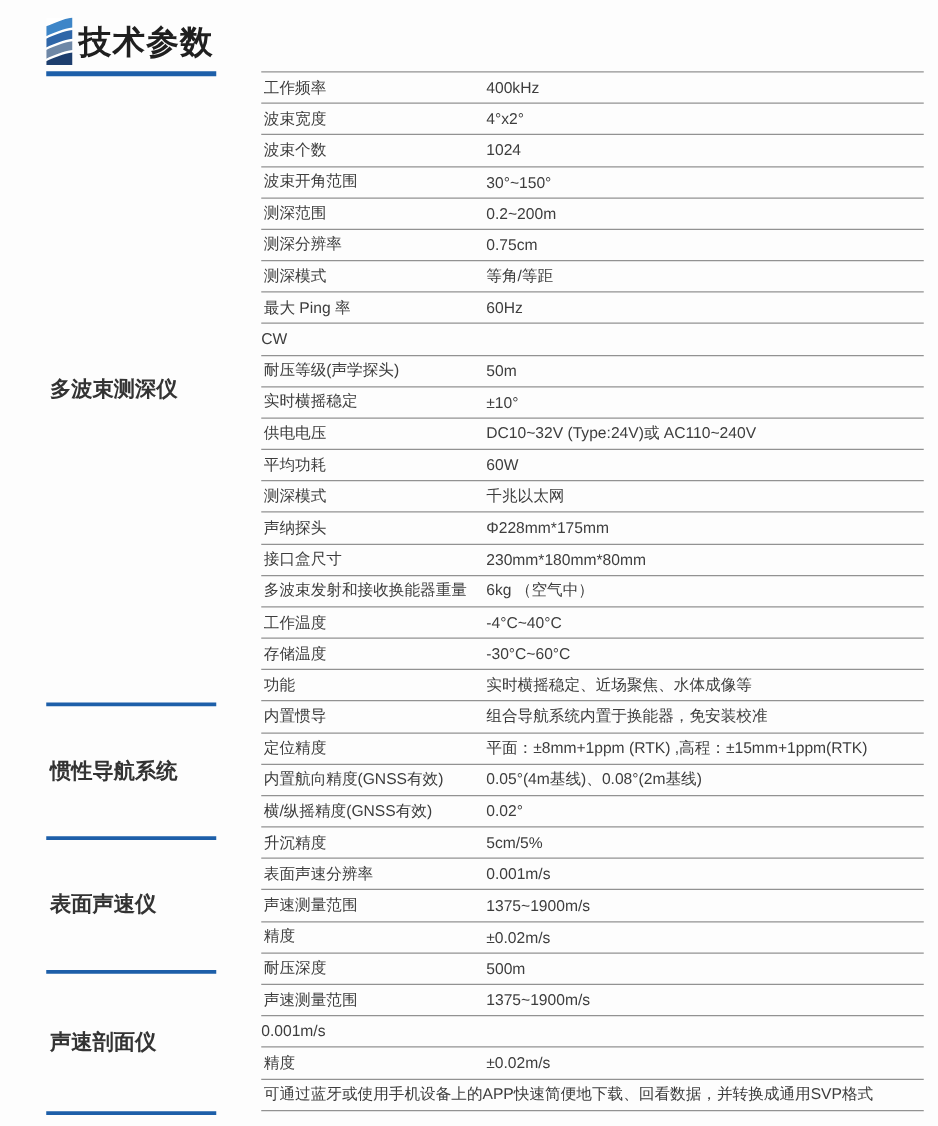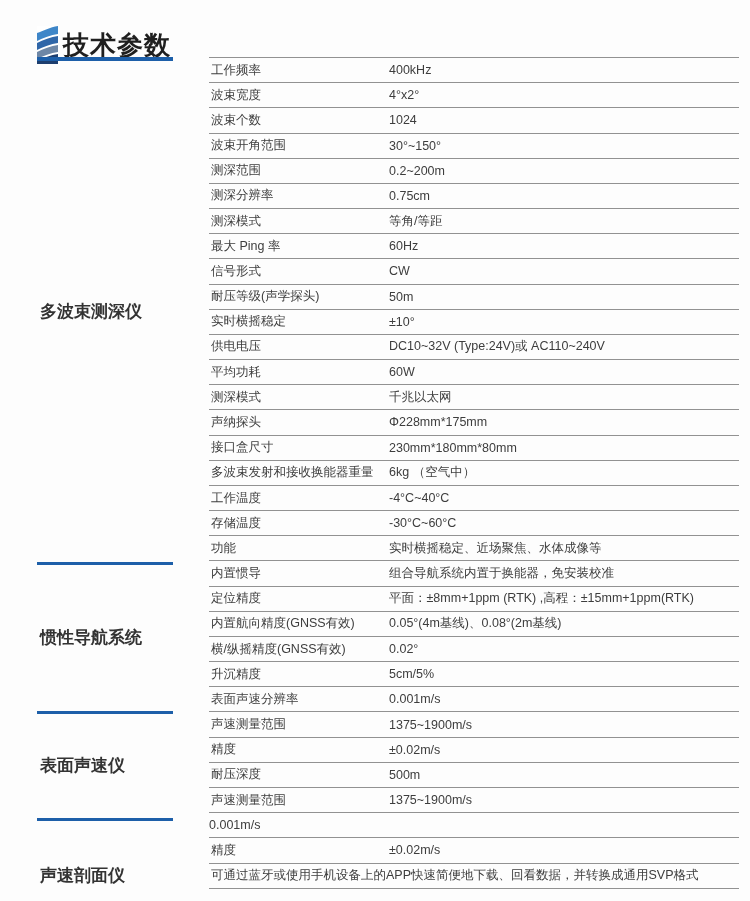--- a/index.html
+++ b/index.html
@@ -11,21 +11,21 @@
   body{
     width:750px;height:901px;
     background:#fdfdfd;
     font-family:"Liberation Sans","DejaVu Sans",sans-serif;
     color:var(--text);
     position:relative;
     overflow:hidden;
   }
   .page{position:absolute;inset:0;}
   .header{
-    position:absolute;left:37px;top:26px;
+    position:absolute;left:37px;top:14px;
     display:flex;align-items:center;
   }
   .header-icon{width:21px;height:38px;display:block;}
   .page-title{
     font-size:26px;font-weight:bold;color:#1f1f1f;
     margin-left:5px;letter-spacing:1px;line-height:1;
   }
   .content{
     position:absolute;left:37px;top:57px;width:688px;
     display:flex;align-items:flex-start;
@@ -82,21 +82,21 @@
       <path fill="#1d3e6e" d="M0,35 C6,32 14,29 21,28 L21,38 L0,38 Z"></path>
     </svg>
     <div class="page-title">技术参数</div>
   </div>
 
   <div class="content">
     <div class="left-col">
         <div class="cat-cell" style="height: 503.6px;">
           <span class="cat-label">多波束测深仪</span>
         </div>
-        <div class="cat-cell" style="height: 149px;">
+        <div class="cat-cell" style="height: 107px;">
           <span class="cat-label">惯性导航系统</span>
         </div>
         <div class="cat-cell" style="height: 107px;">
           <span class="cat-label">表面声速仪</span>
         </div>
         <div class="cat-cell" style="height: 113px;">
           <span class="cat-label">声速剖面仪</span>
         </div>
       </div>
     <div class="spec-table">
@@ -126,21 +126,20 @@
         </div>
         <div class="spec-row">
           <div class="spec-name">测深模式</div>
           <div class="spec-value">等角/等距</div>
         </div>
         <div class="spec-row">
           <div class="spec-name">最大 Ping 率</div>
           <div class="spec-value">60Hz</div>
         </div>
         <div class="spec-row">
-          <div class="spec-name">信号形式</div>
           <div class="spec-value">CW</div>
         </div>
         <div class="spec-row">
           <div class="spec-name">耐压等级(声学探头)</div>
           <div class="spec-value">50m</div>
         </div>
         <div class="spec-row">
           <div class="spec-name">实时横摇稳定</div>
           <div class="spec-value">±10°</div>
         </div>

